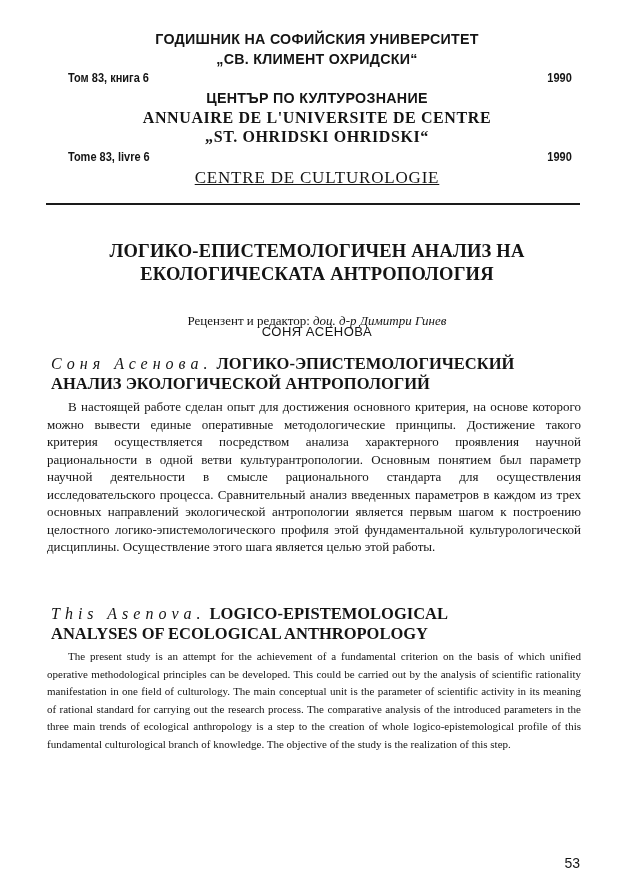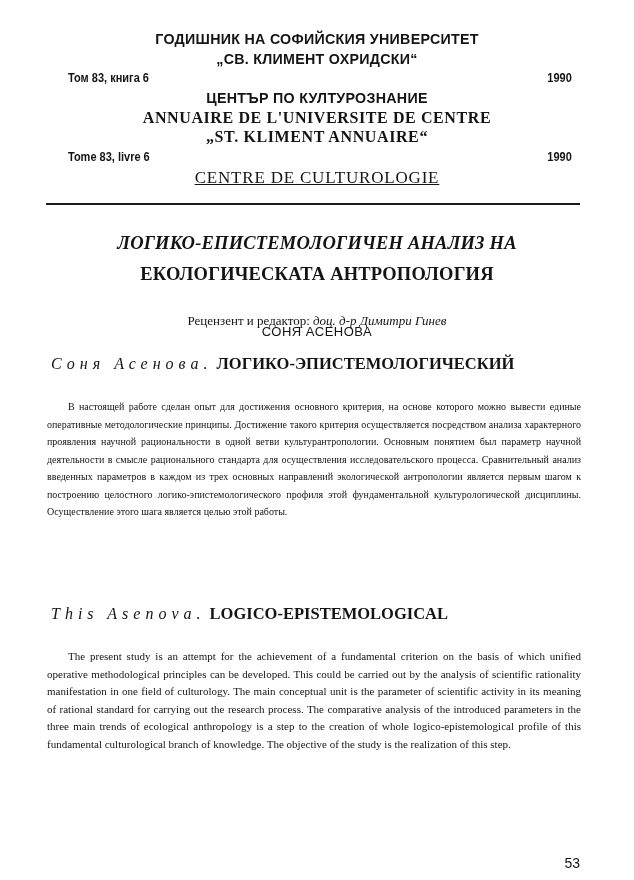--- a/index.html
+++ b/index.html
@@ -11,56 +11,58 @@
   .hdr-serif { font-family: "Liberation Serif", serif; font-weight: bold; font-size: 16px; letter-spacing: 0.6px; }
   .vol { font-family: "Liberation Sans", sans-serif; font-weight: bold; font-size: 12.5px; transform-origin: left; transform: scaleX(0.88); }
   .year { font-family: "Liberation Sans", sans-serif; font-weight: bold; font-size: 12.5px; transform: scaleX(0.88); transform-origin: right; }
   .rule1 { left: 46px; width: 534px; top: 203px; height: 2px; background: #1a1a1a; }
   .title { font-family: "Liberation Serif", serif; font-weight: bold; font-size: 18.5px; letter-spacing: 0.2px; line-height: 23px; }
   .author { font-family: "Liberation Sans", sans-serif; font-size: 13px; letter-spacing: 0.5px; margin-top: 28px; }
   .editor { font-family: "Liberation Serif", serif; font-size: 13px; text-align: center; }
   .editor i { font-style: italic; }
   .abs-head { left: 51px; width: 530px; font-family: "Liberation Serif", serif; font-weight: bold; font-size: 16.5px; line-height: 20px; }
   .spaced { font-style: italic; font-weight: normal; letter-spacing: 5px; font-size: 16px; }
-  .para { left: 47px; width: 534px; font-size: 10px; line-height: 17.5px; text-align: justify; }
+  .para { left: 47px; width: 534px; font-size: 13px; line-height: 17.5px; text-align: justify; }
   .para p { margin: 0; text-indent: 21px; }
   .para-en { font-family: "Liberation Serif", serif; font-size: 11px; }
   .pagenum { right: 54px; top: 855px; font-size: 14px; font-family: Liberation Sans, sans-serif; }
 </style>
 </head>
 <body>
 
 <div class="abs center hdr" style="top:30px;">ГОДИШНИК НА СОФИЙСКИЯ УНИВЕРСИТЕТ</div>
 <div class="abs center hdr" style="top:50px;">„СВ. КЛИМЕНТ ОХРИДСКИ“</div>
 <div class="abs vol" style="left:68px; top:71px;">Том 83, книга 6</div>
 <div class="abs year" style="right:62px; top:71px;">1990</div>
 <div class="abs center hdr" style="top:89px;">ЦЕНТЪР ПО КУЛТУРОЗНАНИЕ</div>
 
 <div class="abs center hdr-serif" style="top:109px;">ANNUAIRE DE L'UNIVERSITE DE CENTRE</div>
-<div class="abs center hdr-serif" style="top:128px;">„ST. KLIMENT ANNUAIRE“</div>
+<div class="abs center hdr-serif" style="top:128px;">„ST. OHRIDSKI OHRIDSKI“</div>
 <div class="abs vol" style="left:68px; top:150px;">Tome 83, livre 6</div>
 <div class="abs year" style="right:62px; top:150px;">1990</div>
 <div class="abs center hdr-serif" style="top:168px; font-weight:normal; font-size:17px; letter-spacing:0.8px;text-decoration:underline;">CENTRE DE CULTUROLOGIE</div>
 
 <div class="abs rule1"></div>
 
-<div class="abs center title" style="top:232px;font-style:italic;">ЛОГИКО-ЕПИСТЕМОЛОГИЧЕН АНАЛИЗ НА</div>
+<div class="abs center title" style="top:240px;">ЛОГИКО-ЕПИСТЕМОЛОГИЧЕН АНАЛИЗ НА</div>
 <div class="abs center title" style="top:263px;">ЕКОЛОГИЧЕСКАТА АНТРОПОЛОГИЯ</div>
 <div class="abs center author" style="top:296px;">СОНЯ АСЕНОВА</div>
 <div class="abs center editor" style="top:313px;">
   <span>Рецензент и редактор: </span><i>доц. д-р Димитри Гинев</i>
 </div>
 
 <div class="abs abs-head" style="top:354px;">
   <span class="spaced">Соня Асенова.</span><span> ЛОГИКО-ЭПИСТЕМОЛОГИЧЕСКИЙ</span><br>
+  <span>АНАЛИЗ ЭКОЛОГИЧЕСКОЙ АНТРОПОЛОГИЙ</span>
 </div>
 <div class="abs para" style="top:398px;">
   <p>В настоящей работе сделан опыт для достижения основного критерия, на основе которого можно вывести единые оперативные методологические принципы. Достижение такого критерия осуществляется посредством анализа характерного проявления научной рациональности в одной ветви культурантропологии. Основным понятием был параметр научной деятельности в смысле рационального стандарта для осуществления исследовательского процесса. Сравнительный анализ введенных параметров в каждом из трех основных направлений экологической антропологии является первым шагом к построению целостного логико-эпистемологического профиля этой фундаментальной культурологической дисциплины. Осуществление этого шага является целью этой работы.</p>
 </div>
 
 <div class="abs abs-head" style="top:604px;">
   <span class="spaced">This Asenova.</span><span> LOGICO-EPISTEMOLOGICAL</span><br>
+  <span>ANALYSES OF ECOLOGICAL ANTHROPOLOGY</span>
 </div>
 <div class="abs para para-en" style="top:648px;">
   <p>The present study is an attempt for the achievement of a fundamental criterion on the basis of which unified operative methodological principles can be developed. This could be carried out by the analysis of scientific rationality manifestation in one field of culturology. The main conceptual unit is the parameter of scientific activity in its meaning of rational standard for carrying out the research process. The comparative analysis of the introduced parameters in the three main trends of ecological anthropology is a step to the creation of whole logico-epistemological profile of this fundamental culturological branch of knowledge. The objective of the study is the realization of this step.</p>
 </div>
 
 <div class="abs pagenum">53</div>
 
 </body></html>

